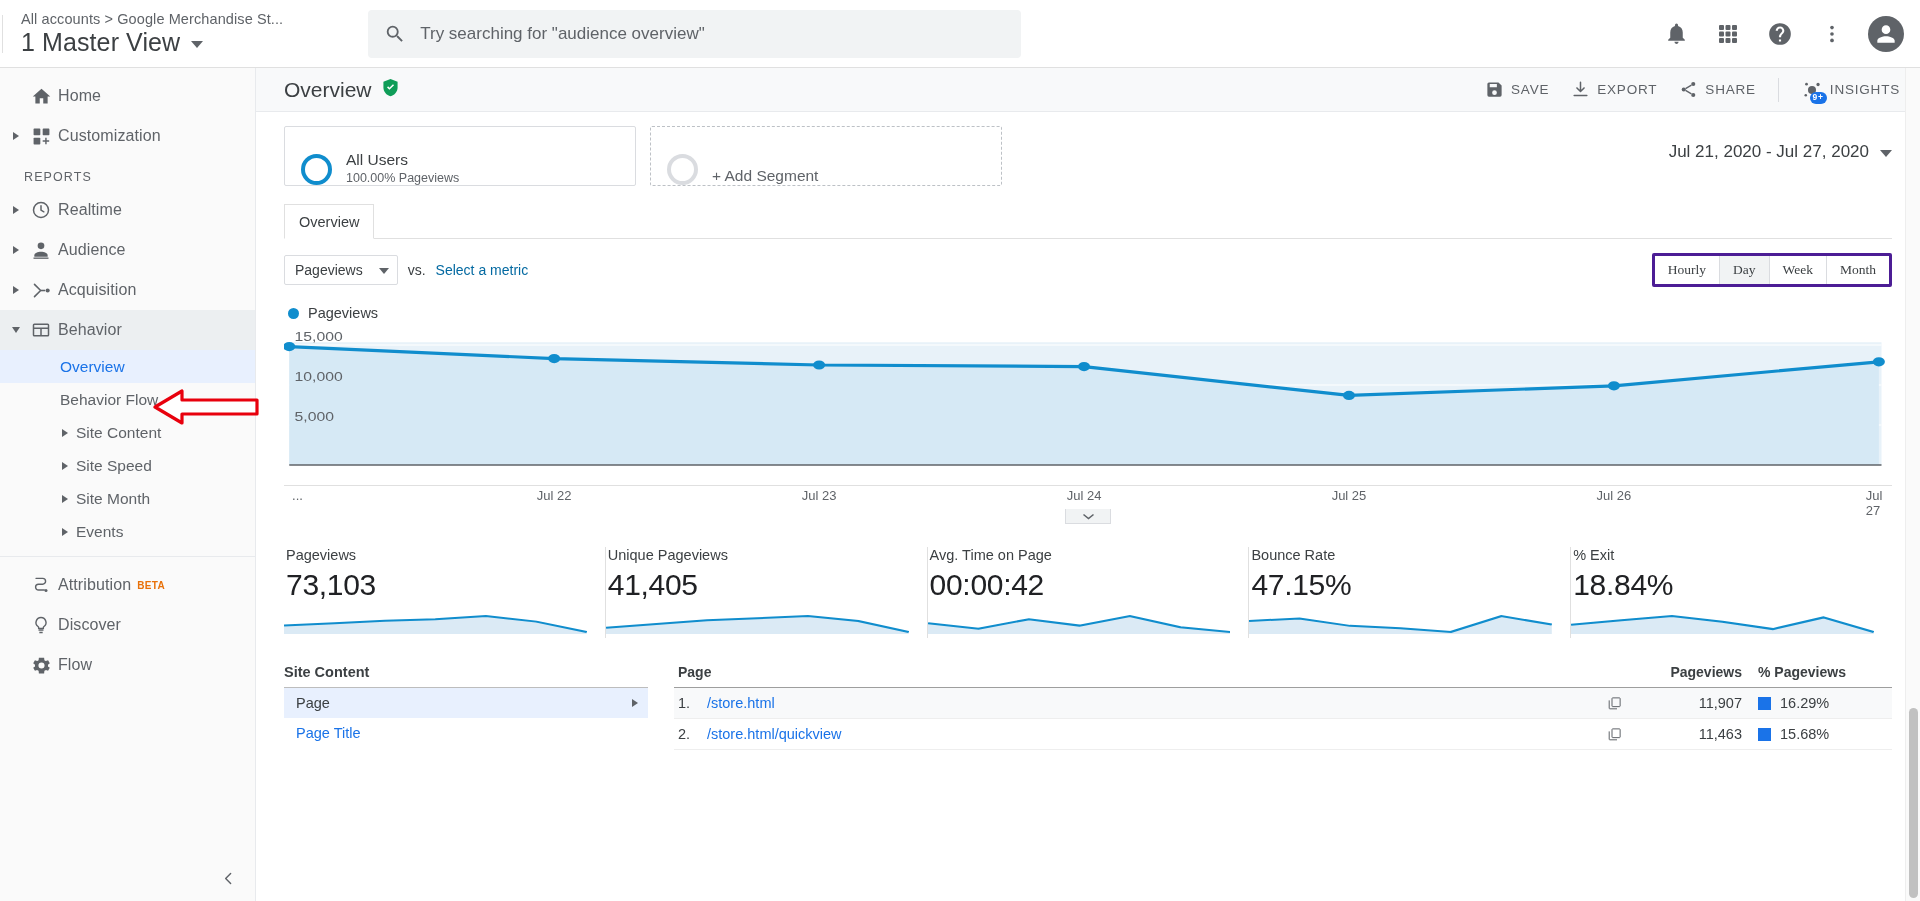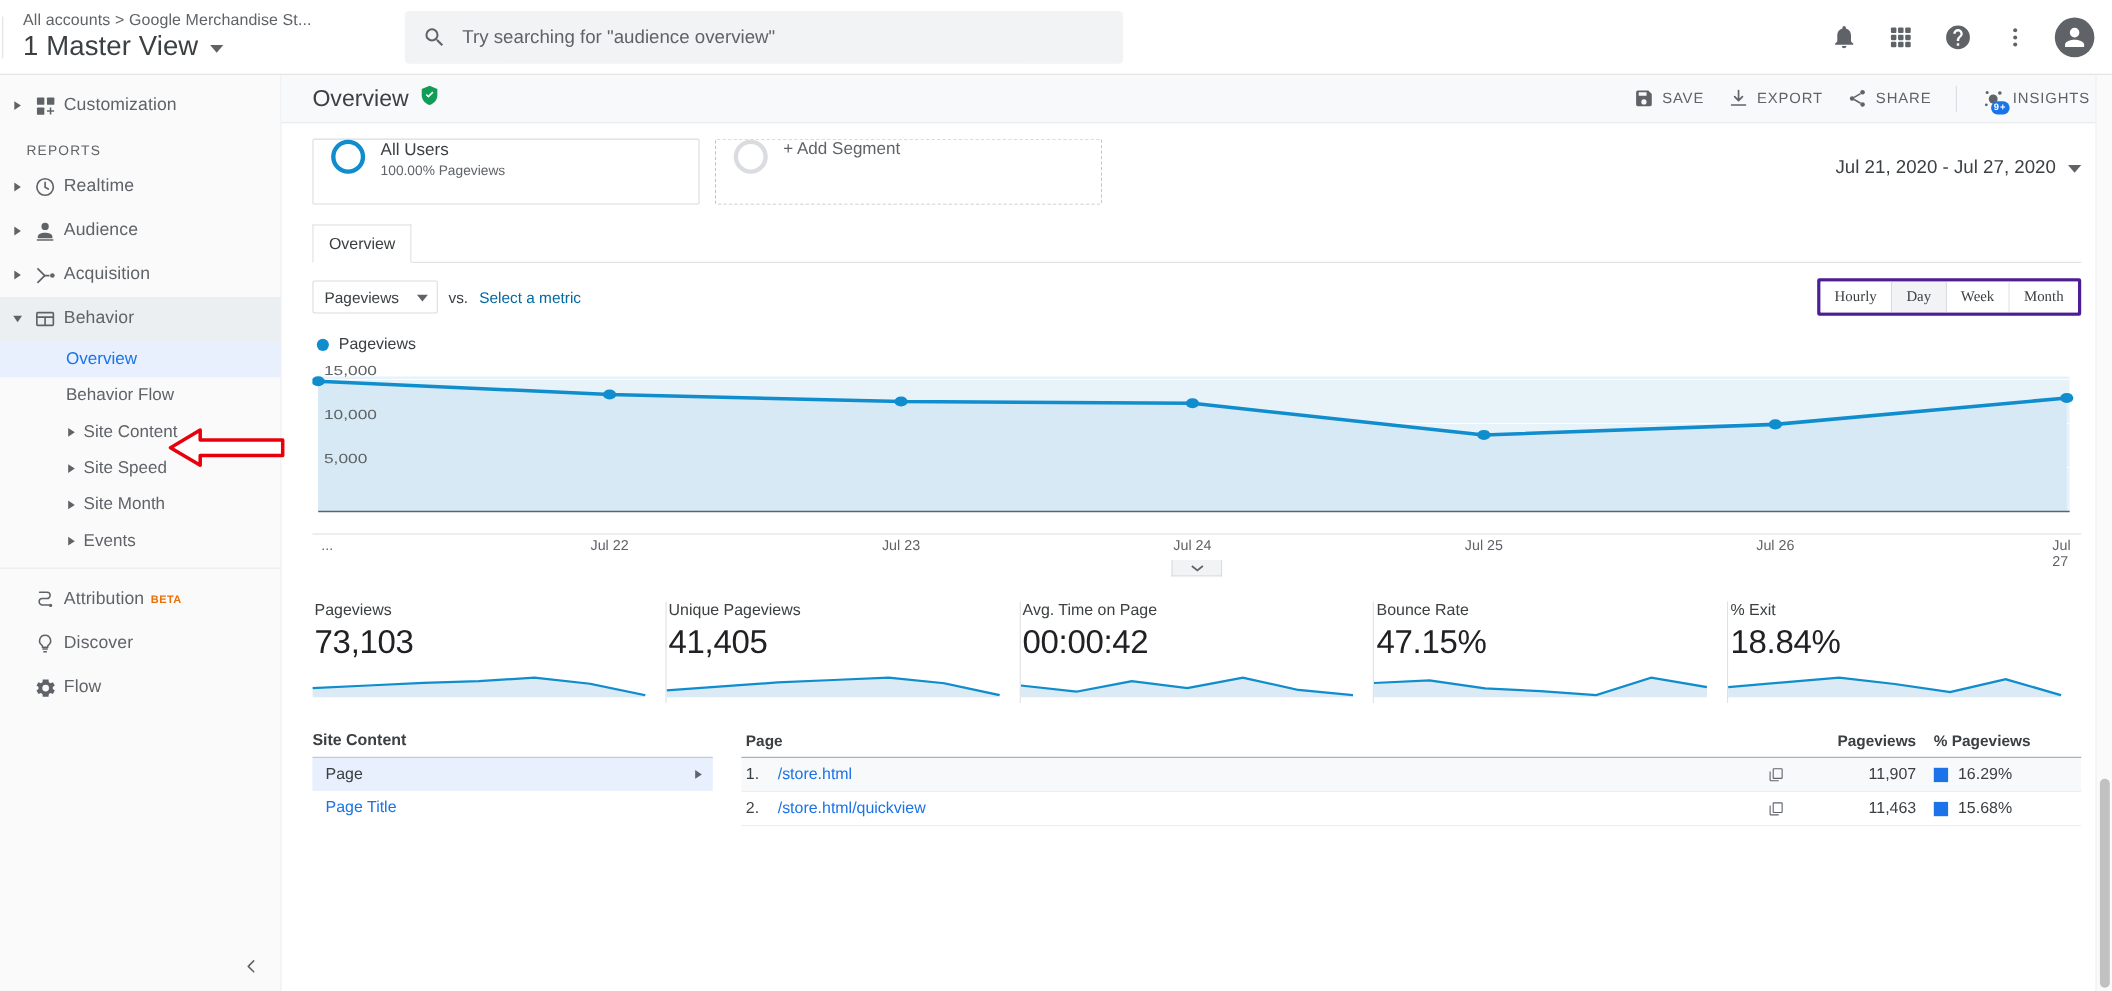--- a/index.html
+++ b/index.html
@@ -109,21 +109,21 @@
     font-size: 8.5px; border-radius: 7px; padding: 1px 3px; line-height: 1.1; font-weight: bold;
   }
 
   .scroll-area { flex: 1; overflow: hidden; position: relative; }
   .content { padding: 0 28px; }
 
   
   .seg-row { display: flex; align-items: flex-start; padding-top: 14px; position: relative; }
   .seg-card {
     width: 352px; height: 60px; border: 1px solid #dadce0; border-radius: 2px;
-    display: flex; align-items: flex-start; padding-left: 16px; background: #fff; cursor: pointer;
+    display: flex; align-items: flex-end; padding-left: 16px; background: #fff; cursor: pointer;
   }
   .seg-card.add { border: 1px dashed #bdc1c6; margin-left: 14px; }
   .seg-ring { width: 31px; height: 31px; border-radius: 50%; border: 4px solid #108dcd; margin-right: 14px; }
   .seg-ring.gray { border-color: #dadce0; }
   .seg-name { font-size: 15.5px; color: #3c4043; line-height: 1.35; }
   .seg-sub { font-size: 12.5px; color: #5f6368; }
   .seg-add-text { font-size: 15.5px; color: #5f6368; }
   .daterange {
     margin-left: auto; display: flex; align-items: center; font-size: 17px; color: #3c4043;
     cursor: pointer; padding-top: 16px;
@@ -276,20 +276,29 @@
           <path fill="#fff" d="M12 12a4 4 0 100-8 4 4 0 000 8zm0 2c-3.33 0-8 1.67-8 4v2h16v-2c0-2.33-4.67-4-8-4z"></path>
         </svg>
       </div>
     </div>
   </div>
 
   <div class="body">
 
     <div class="sidebar">
 
+      <div class="nav-item">
+        <span class="nav-arrow"></span>
+        <span class="nav-ic">
+          <svg width="21" height="21" viewBox="0 0 24 24">
+              <path fill="#5f6368" d="M10 20v-6h4v6h5v-8h3L12 3 2 12h3v8z"></path>
+            </svg>
+        </span>
+        <span class="nav-label">Home</span>
+      </div>
 
       <div class="nav-item">
         <span class="nav-arrow">
             <i class="tri-r"></i>
           </span>
         <span class="nav-ic">
           <svg width="19" height="19" viewBox="0 0 24 24">
               <g fill="#5f6368">
             <rect x="2" y="2" width="8.5" height="8.5" rx="1"></rect>
                 <rect x="13.5" y="2" width="8.5" height="8.5" rx="1"></rect>

